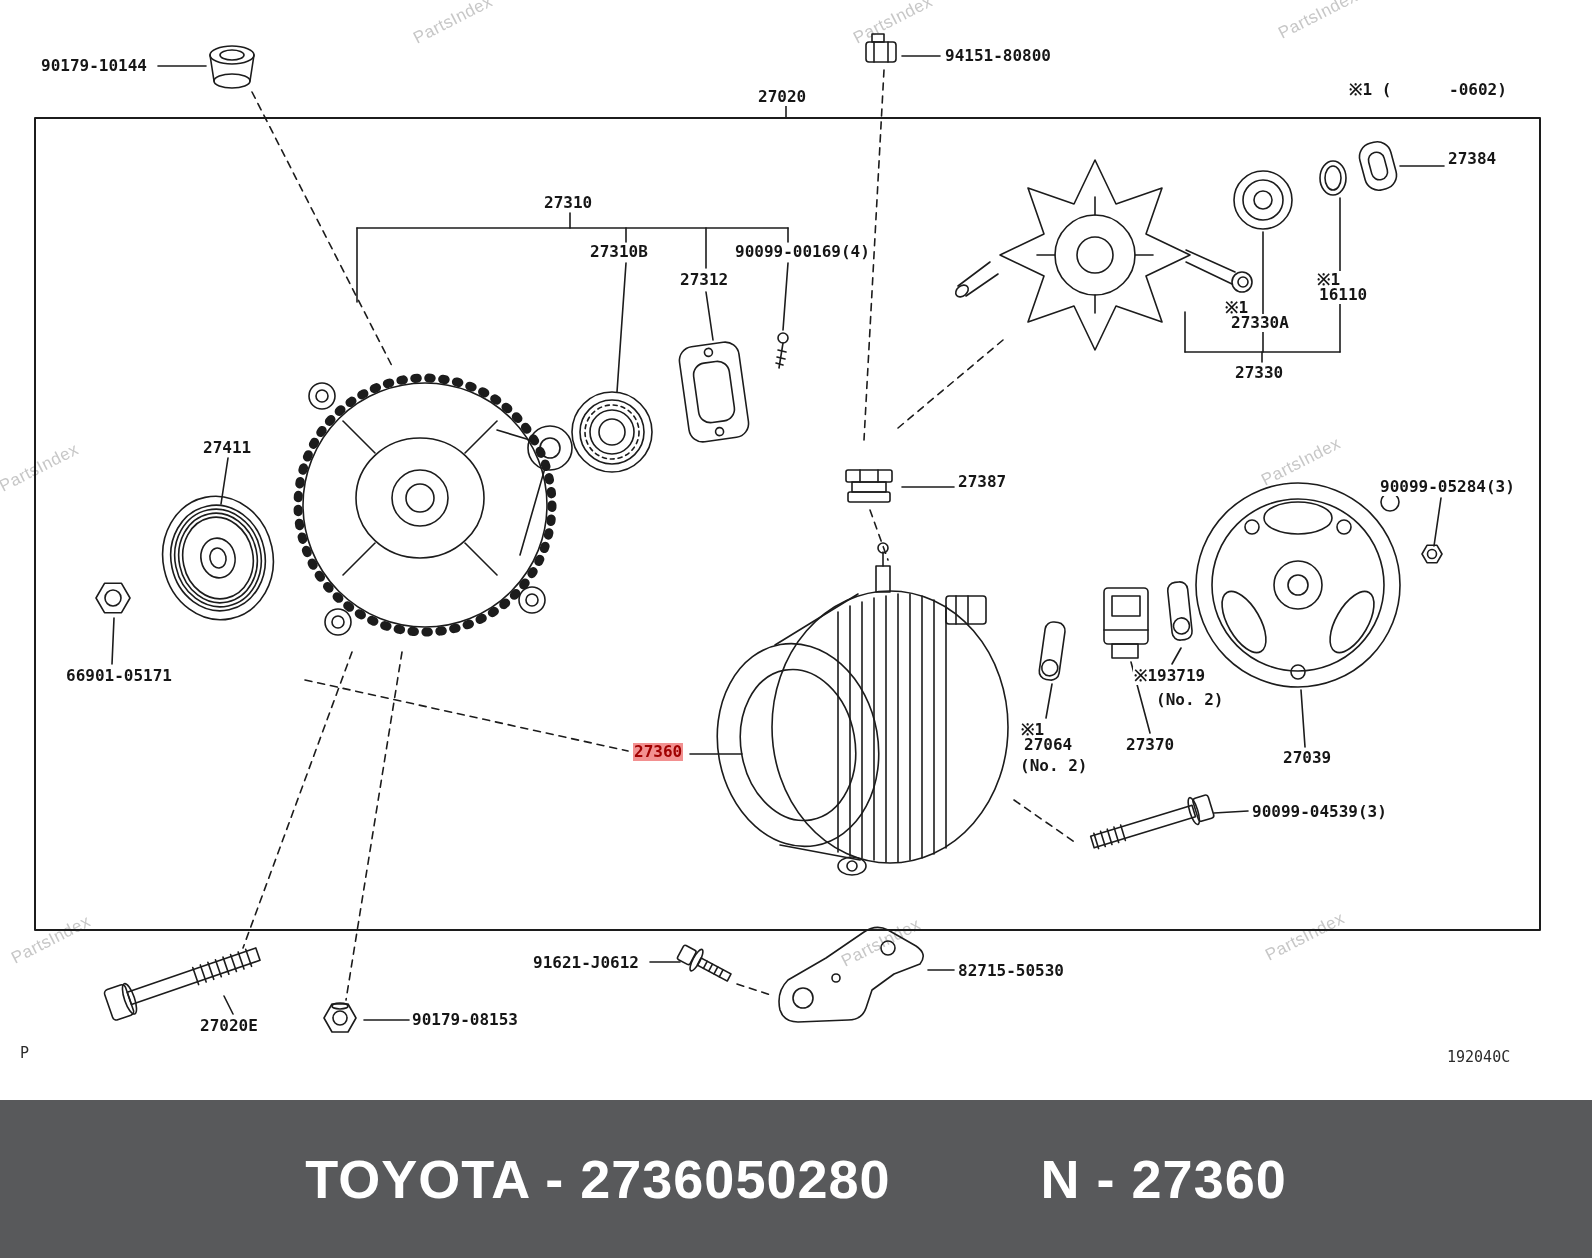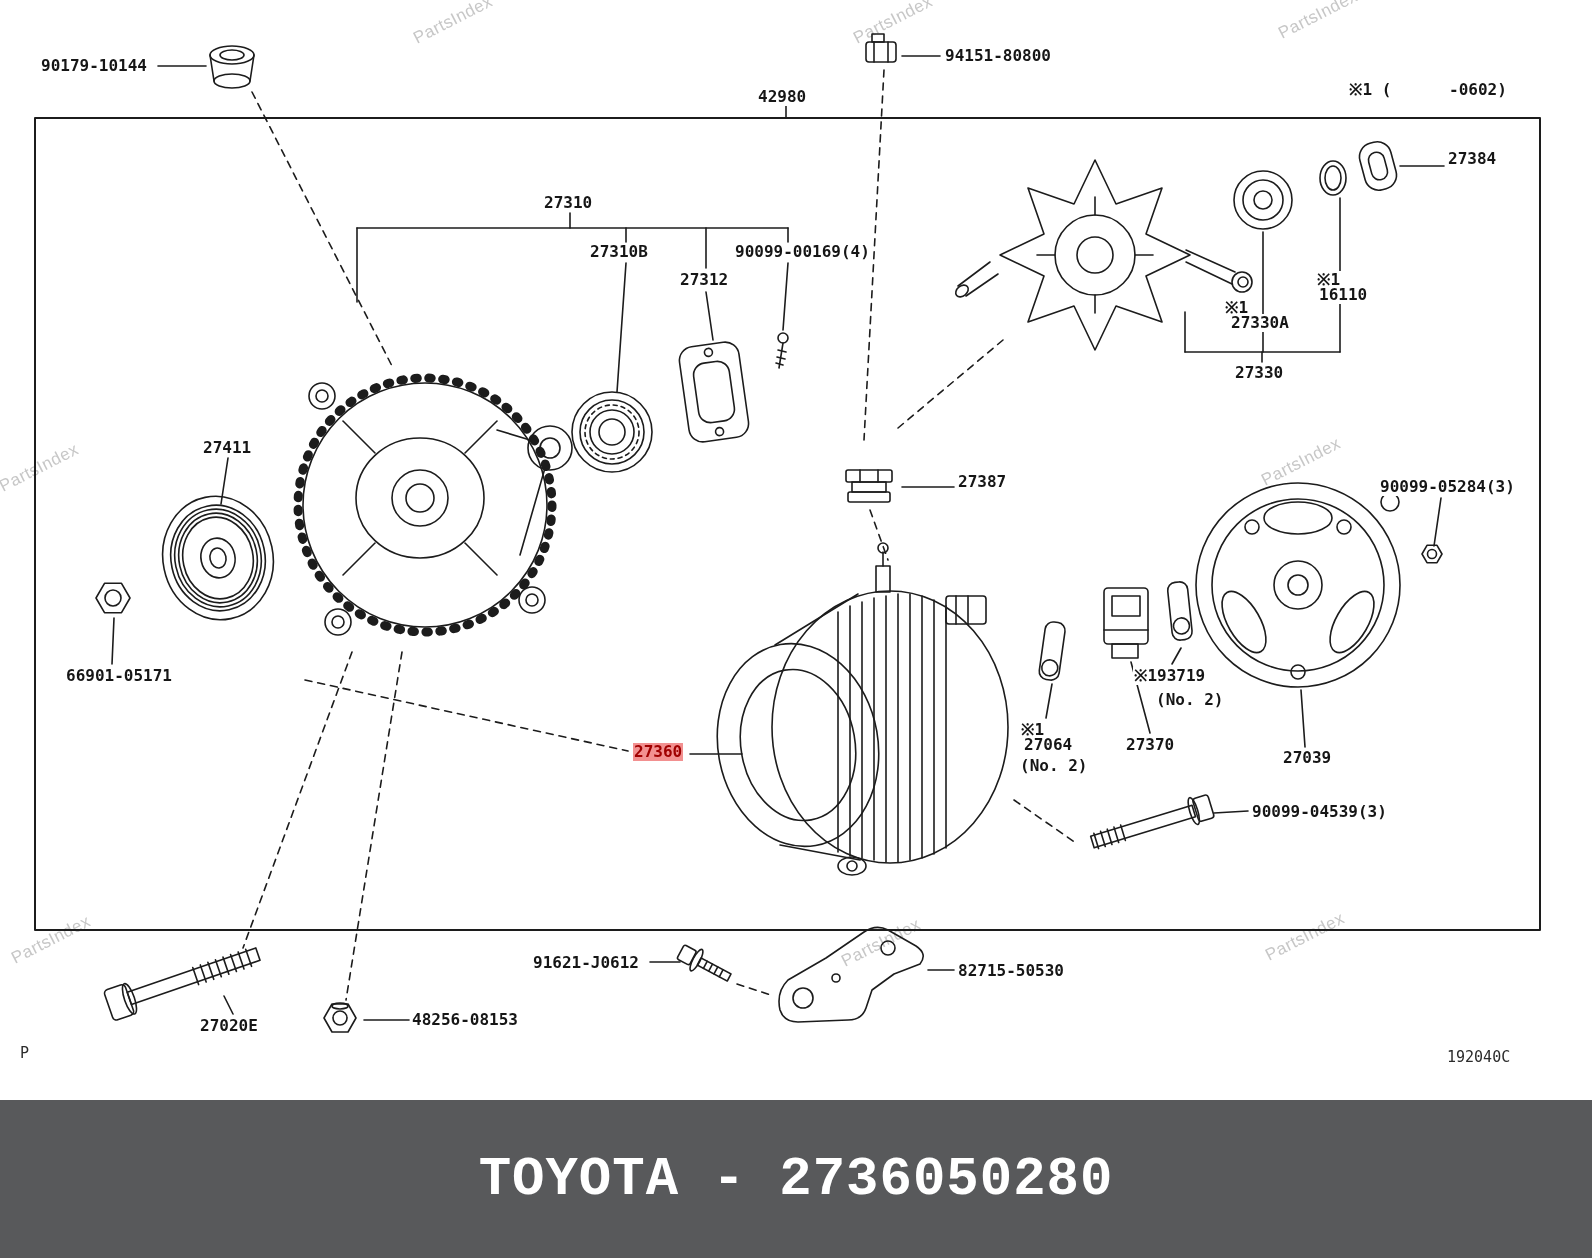--- a/index.html
+++ b/index.html
@@ -7,21 +7,21 @@
          font-family:"DejaVu Sans Mono",monospace;}
   .wm{position:absolute;color:#c7c7c7;font-family:"Liberation Sans",sans-serif;font-size:17px;
       transform:rotate(-27deg);letter-spacing:.5px;white-space:nowrap;user-select:none;}
   svg.diagram{position:absolute;left:0;top:0;}
   .lbl{position:absolute;font-family:"DejaVu Sans Mono",monospace;font-weight:700;font-size:16px;
        color:#161616;background:#ffffff;padding:0 1px;line-height:1.12;white-space:pre;}
   .lbl.hl{background:#f29090;color:#a00000;}
   .corner{position:absolute;font-family:"DejaVu Sans Mono",monospace;font-weight:400;font-size:15px;color:#2b2b2b;}
   .footer{position:absolute;left:0;top:1100px;width:1592px;height:158px;background:#58595b;
           display:flex;align-items:center;justify-content:center;gap:150px;color:#ffffff;
-          font-family:Liberation Mono, monospace;font-size:54px;font-weight:600;letter-spacing:1px;}
+          font-family:Liberation Sans, sans-serif;font-size:54px;font-weight:600;letter-spacing:1px;}
 </style>
 </head>
 <body>
 
 <div id="stage">
 
   <div class="wm" style="left:410px;top:10px">PartsIndex</div>
   <div class="wm" style="left:850px;top:10px">PartsIndex</div>
   <div class="wm" style="left:1275px;top:5px">PartsIndex</div>
   <div class="wm" style="left:-4px;top:458px">PartsIndex</div>
@@ -300,21 +300,21 @@
     <g>
       <path d="M780,1010 Q776,992 788,980 L826,958 L864,932 Q876,924 888,930 L916,946 Q928,954 920,964 L894,974 L872,990 L866,1008 Q862,1020 848,1020 L798,1022 Q784,1022 780,1010 Z"></path>
       <circle cx="803" cy="998" r="10"></circle>
       <circle cx="888" cy="948" r="7"></circle>
       <circle cx="836" cy="978" r="4"></circle>
     </g>
   </svg>
 
   <div class="lbl" style="left:40px;top:57px">90179-10144</div>
   <div class="lbl" style="left:944px;top:47px">94151-80800</div>
-  <div class="lbl" style="left:757px;top:88px">42980</div>
+  <div class="lbl" style="left:757px;top:88px">27020</div>
   <div class="lbl" style="left:1348px;top:81px">※1 (      -0602)</div>
   <div class="lbl" style="left:1447px;top:150px">27384</div>
   <div class="lbl" style="left:543px;top:194px">27310</div>
   <div class="lbl" style="left:589px;top:243px">27310B</div>
   <div class="lbl" style="left:734px;top:243px">90099-00169(4)</div>
   <div class="lbl" style="left:679px;top:271px">27312</div>
   <div class="lbl" style="left:1316px;top:271px">※1</div>
   <div class="lbl" style="left:1318px;top:286px">16110</div>
   <div class="lbl" style="left:1224px;top:299px">※1</div>
   <div class="lbl" style="left:1230px;top:314px">27330A</div>
@@ -328,22 +328,23 @@
   <div class="lbl hl" style="left:633px;top:743px">27360</div>
   <div class="lbl" style="left:1020px;top:721px">※1</div>
   <div class="lbl" style="left:1023px;top:736px">27064</div>
   <div class="lbl" style="left:1019px;top:757px">(No. 2)</div>
   <div class="lbl" style="left:1125px;top:736px">27370</div>
   <div class="lbl" style="left:1282px;top:749px">27039</div>
   <div class="lbl" style="left:1251px;top:803px">90099-04539(3)</div>
   <div class="lbl" style="left:532px;top:954px">91621-J0612</div>
   <div class="lbl" style="left:957px;top:962px">82715-50530</div>
   <div class="lbl" style="left:199px;top:1017px">27020E</div>
-  <div class="lbl" style="left:411px;top:1011px">48256-08153</div>
+  <div class="lbl" style="left:411px;top:1011px">90179-08153</div>
 
   <div class="corner" style="left:20px;top:1044px">P</div>
   <div class="corner" style="left:1447px;top:1048px">192040C</div>
 
   <div class="footer">
     <span>TOYOTA - 2736050280</span>
+    <span>N - 27360</span>
   </div>
 
 </div>
 
 </body></html>

